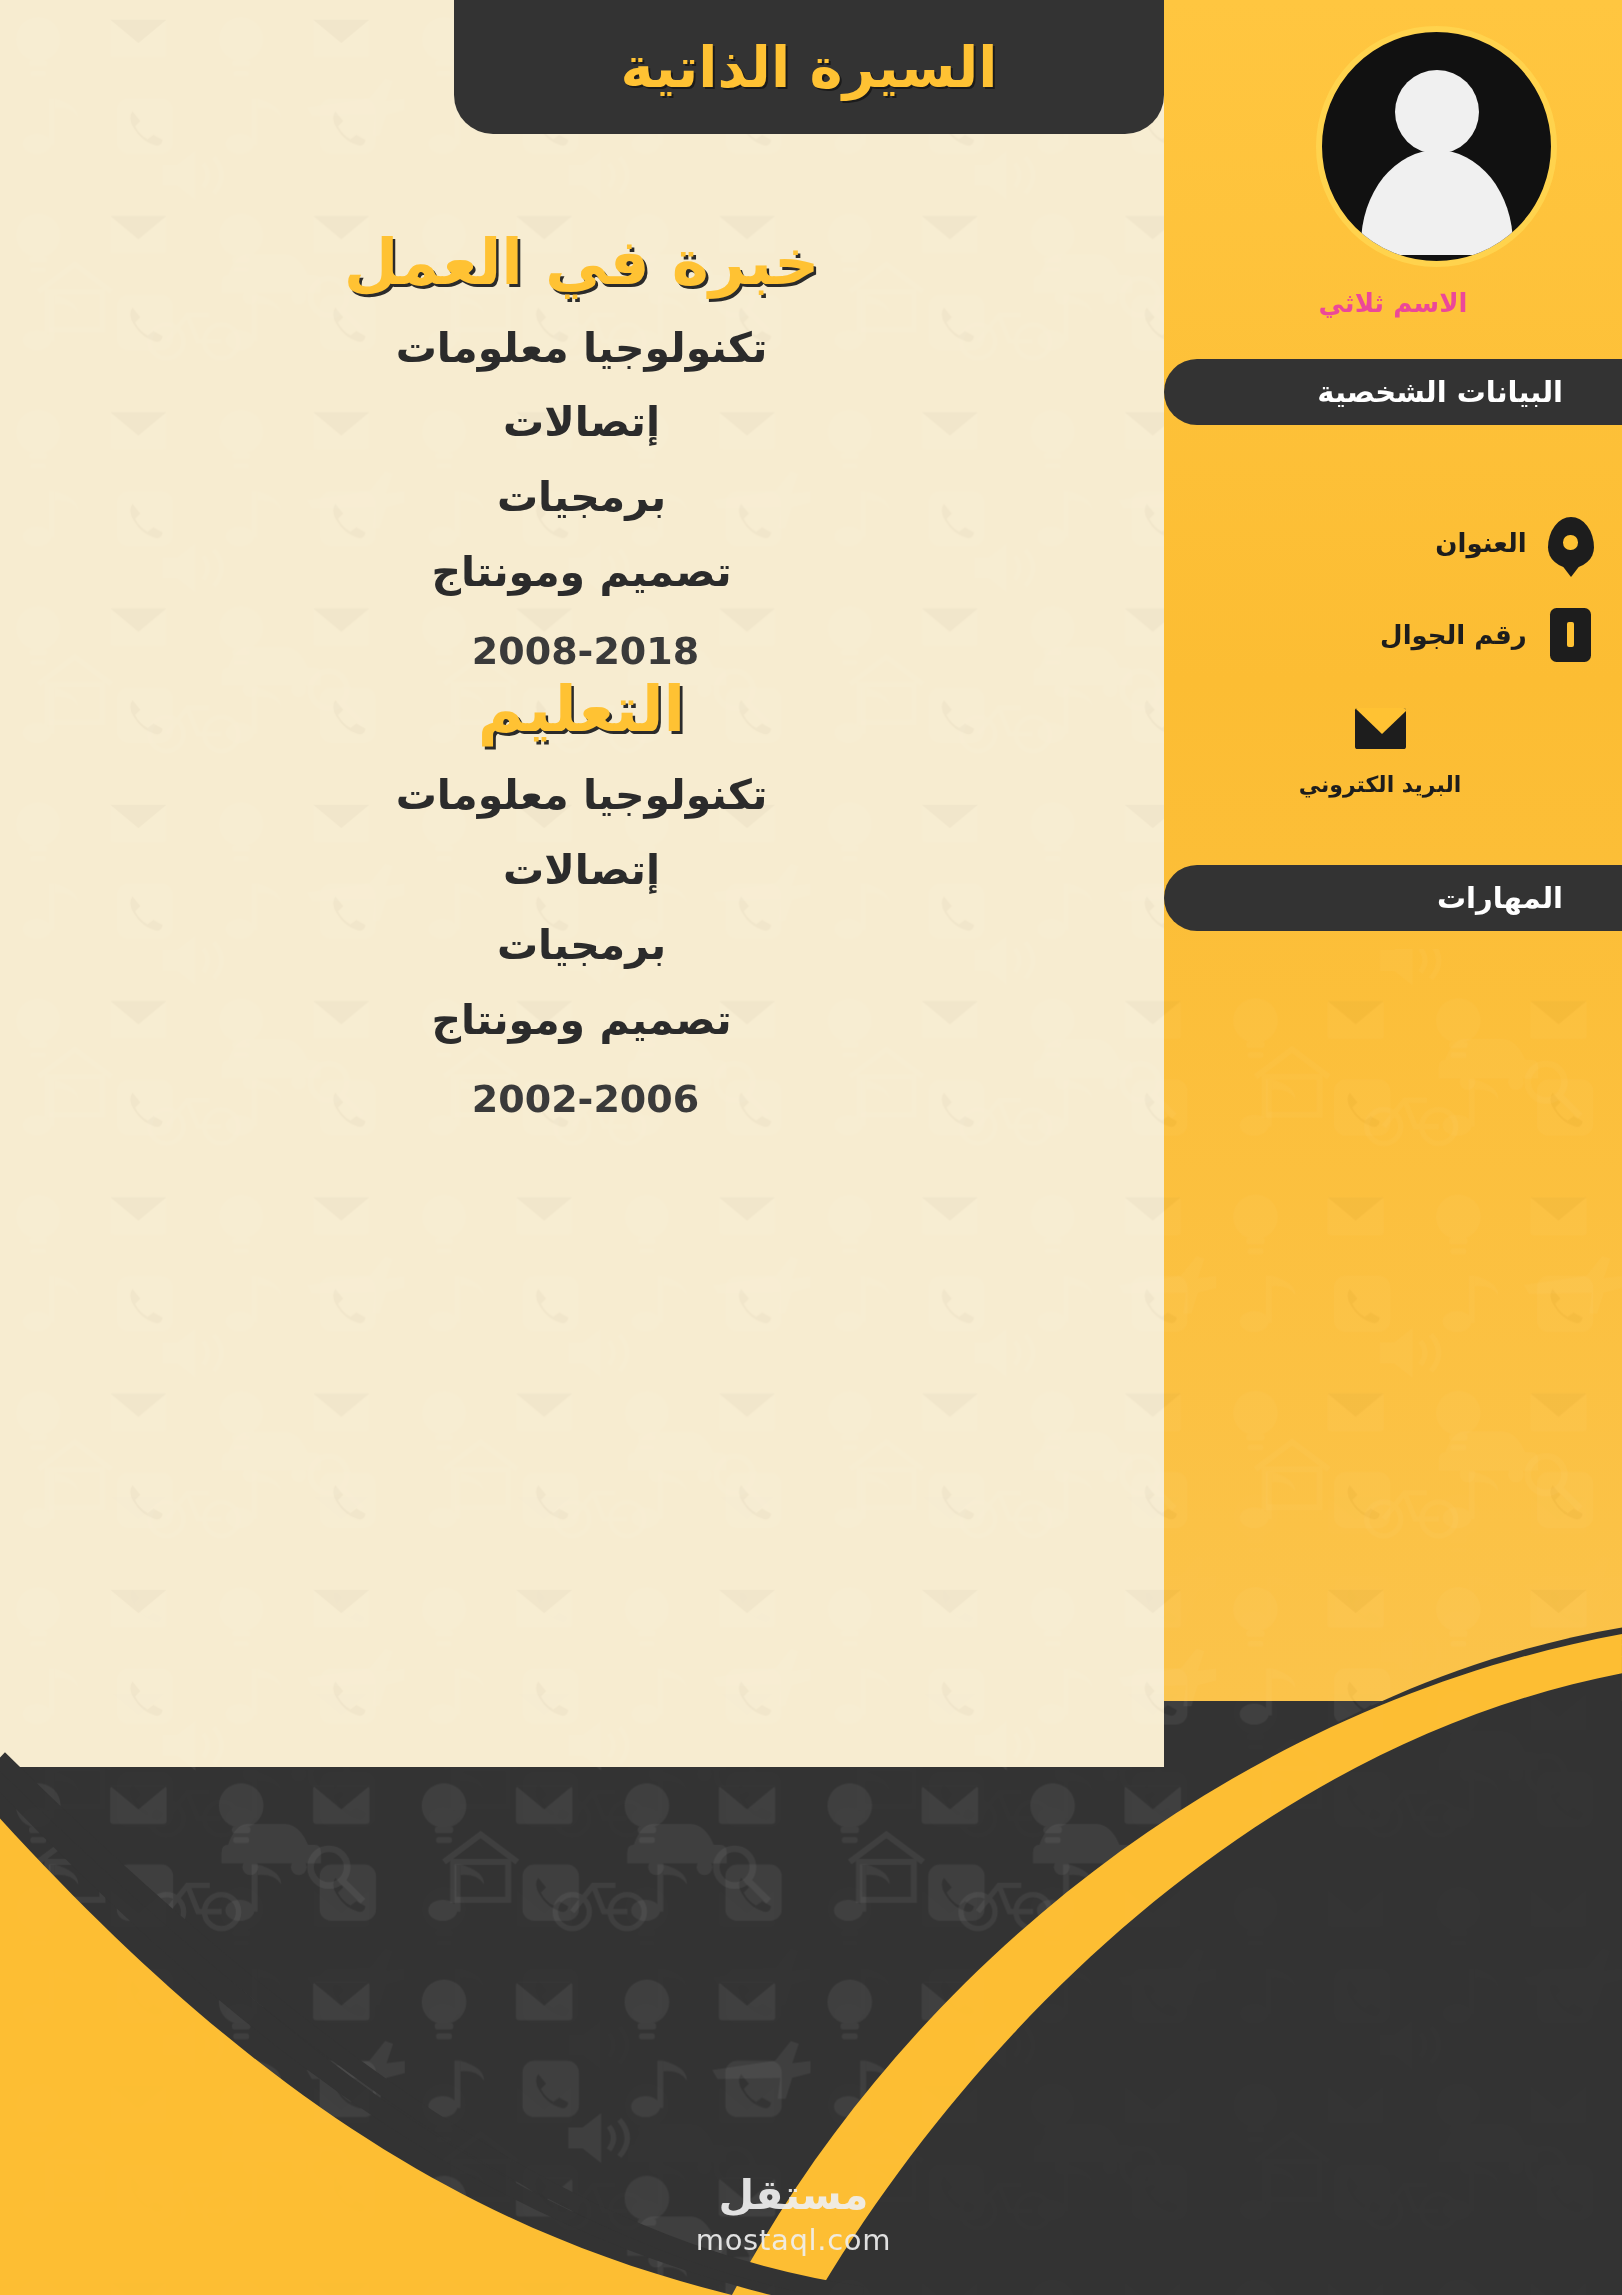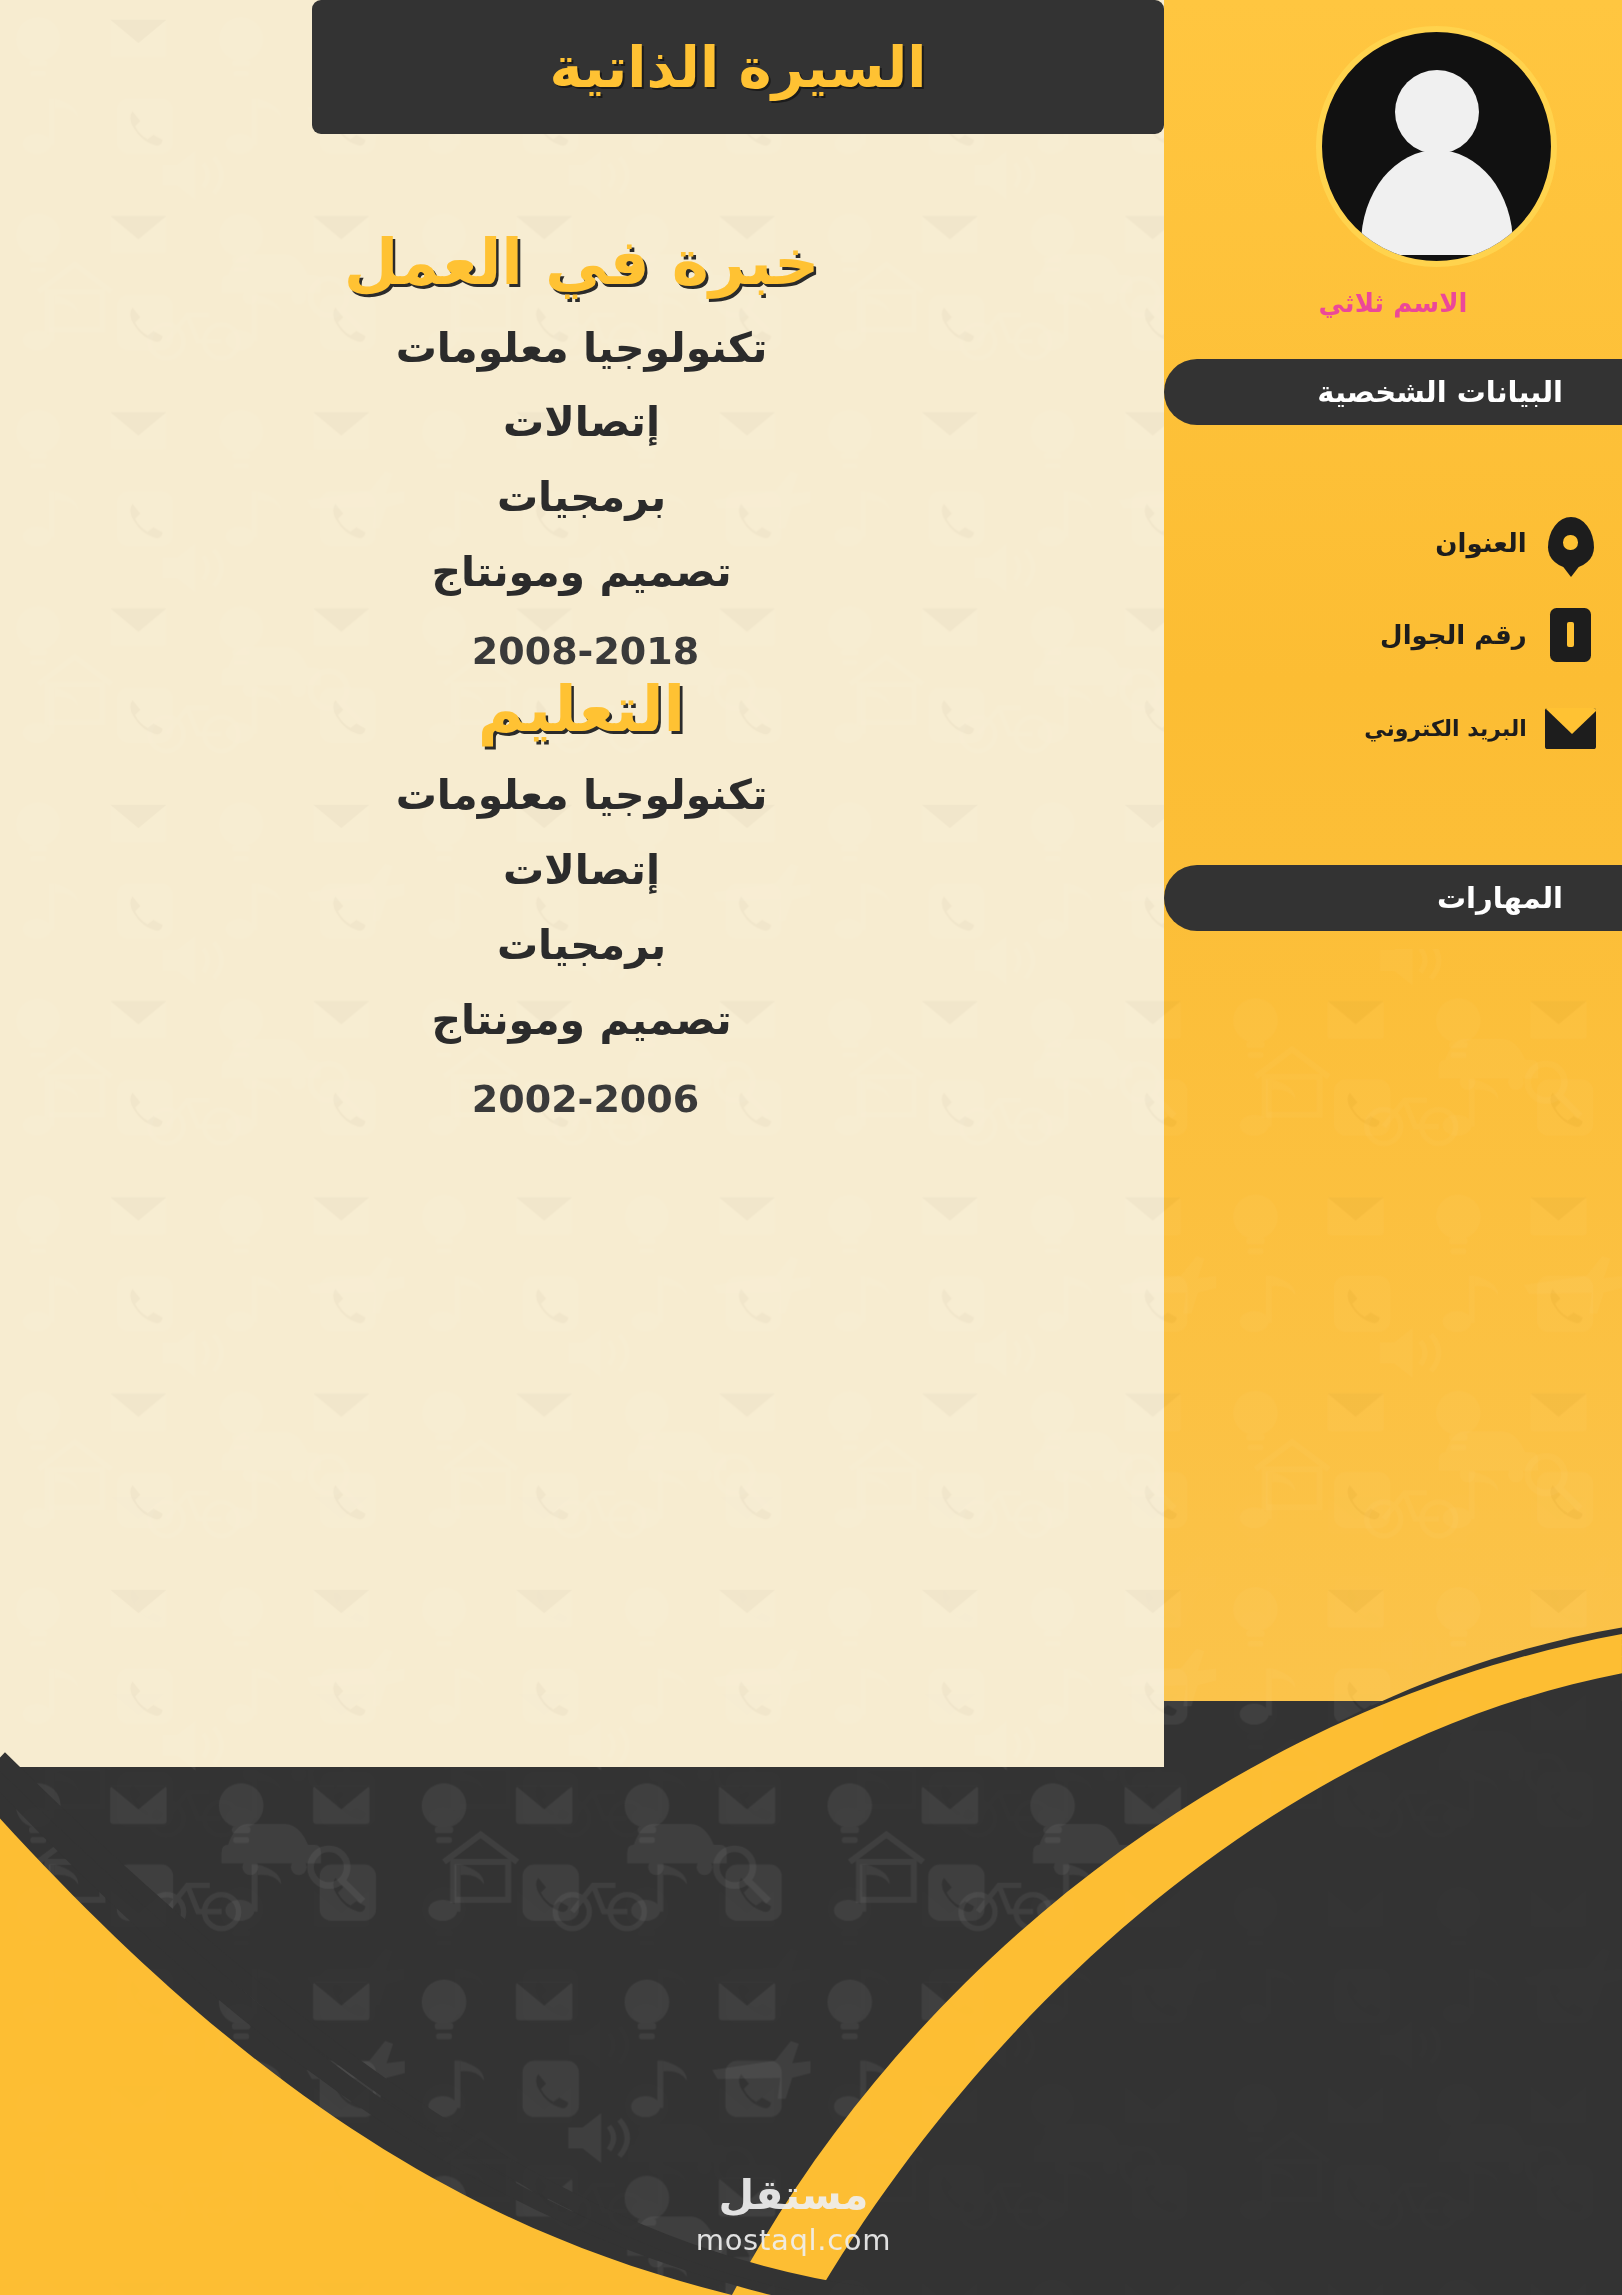--- a/index.html
+++ b/index.html
@@ -48,30 +48,29 @@
     width: 458px;
     height: 1701px;
     background: linear-gradient(180deg, #ffc640 0%, #fcbd33 40%, #fbc34a 100%);
   }
 
   
   .header-bar {
     position: absolute;
     right: 458px;
     top: 0;
-    width: 852px;
+    width: 710px;
     height: 134px;
     background: #333333;
     border-bottom-right-radius: 39px;
     border-bottom-left-radius: 39px;
     display: flex;
     align-items: center;
     justify-content: center;
     z-index: 6;
-    border-radius: 9px;
   }
   .header-title {
     font-size: 56px;
     font-weight: bold;
     color: #ffc233;
     letter-spacing: 1.3px;
     text-shadow: 2px 2px 0 #1b1b1b;
     direction: rtl;
   }
 
@@ -156,21 +155,21 @@
     width: 458px;
     z-index: 7;
     box-sizing: border-box;
     padding-right: 26px;
     display: flex;
     align-items: center;
     gap: 18.3px;
   }
   .c-addr  { top: 517px; }
   .c-phone { top: 609px; }
-  .c-mail  { top: 703px; }
+  .c-mail  { top: 703px; flex-direction: column; }
 
   .c-icon {
     width: 51px;
     height: 51px;
     flex: 0 0 51px;
     display: flex;
     align-items: center;
     justify-content: center;
   }
   .icon-pin, .icon-phone {

